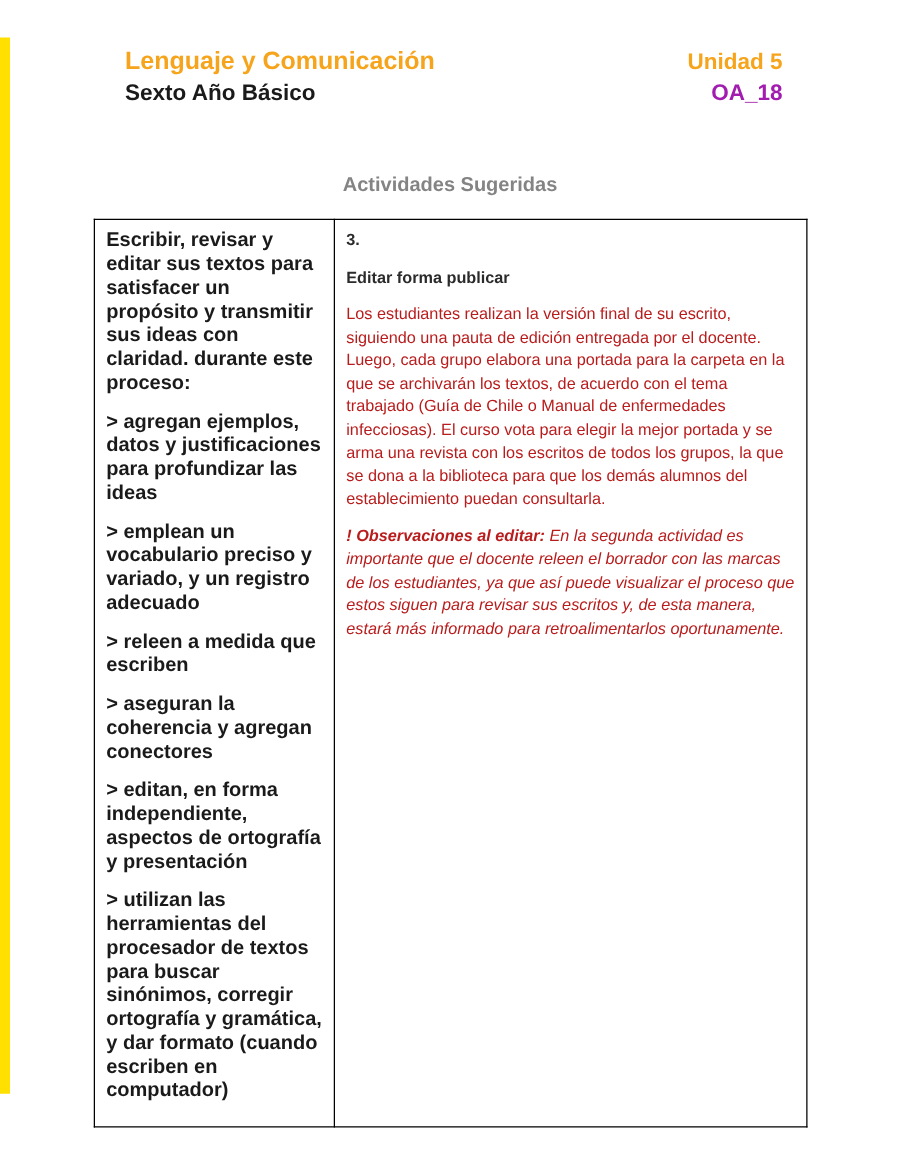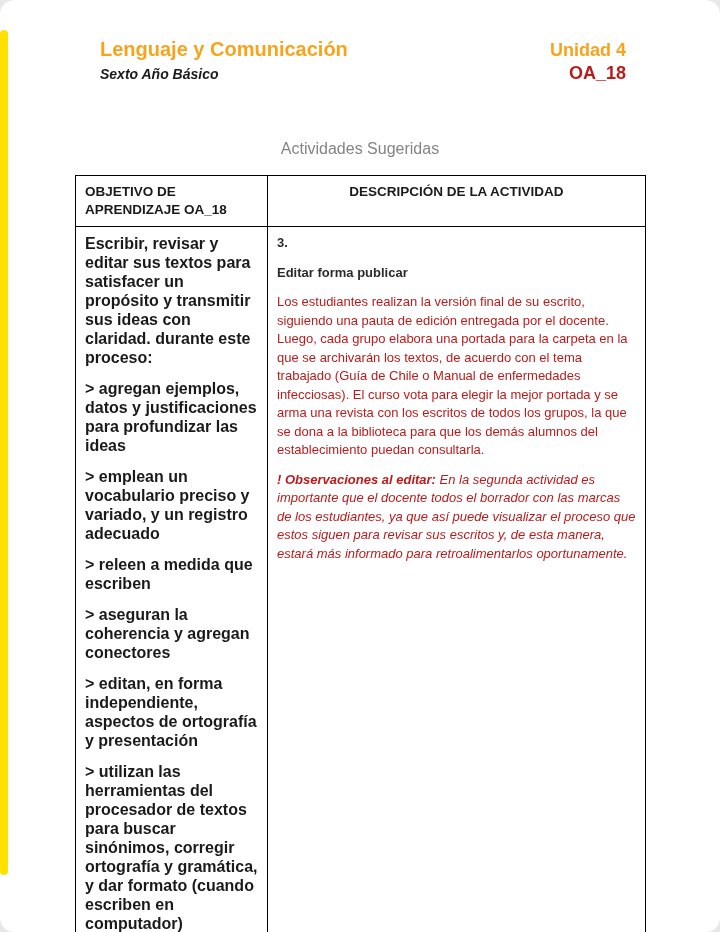--- a/index.html
+++ b/index.html
@@ -1,15 +1,15 @@
 <!DOCTYPE html>
 <html><head>
 <meta charset="utf-8">
 <style>
-  * { margin: 0; padding: 0; box-sizing: border-box; border-radius: 14px; }
+  * { margin: 0; padding: 0; box-sizing: border-box; }
   html, body { background: #e8e8e8; }
   body { font-family: "Liberation Sans", sans-serif; }
 
   .page {
     position: relative;
     width: 720px;
     height: 932px;
     background: #ffffff;
     margin: 0 auto;
     overflow: hidden;
@@ -30,31 +30,31 @@
     right: 94px;
     top: 36px;
   }
   .header-row {
     display: flex;
     justify-content: space-between;
     align-items: baseline;
   }
   .doc-title   { color: #F7A41D; font-weight: bold; font-size: 20px; line-height: 26px; }
   .doc-unit    { color: #F7A41D; font-weight: bold; font-size: 18px; }
-  .doc-subtitle{ color: #1a1a1a; font-weight: bold; font-size: 14px; line-height: 25px; font-style: italic; }
-  .doc-oa      { color: #b91c1c; font-weight: bold; font-size: 18px; }
+  .doc-subtitle{ color: #1a1a1a; font-weight: bold; font-size: 18px; line-height: 25px; }
+  .doc-oa      { color: #a21caf; font-weight: bold; font-size: 18px; }
 
   .section-title {
     position: absolute;
     top: 140px;
     left: 0;
     width: 720px;
     text-align: center;
     color: #848484;
-    font-weight: normal;
+    font-weight: bold;
     font-size: 16px;
   }
 
   table.doc-table {
     position: absolute;
     left: 75px;
     top: 175px;
     width: 570px;
     border-collapse: collapse;
     table-layout: fixed;
@@ -105,53 +105,45 @@
 </head>
 <body>
 
 <div class="page">
 
   <div class="edge-stripe"></div>
 
   <div class="header">
     <div class="header-row">
       <span class="doc-title">Lenguaje y Comunicación</span>
-      <span class="doc-unit">Unidad 4</span>
+      <span class="doc-unit">Unidad 5</span>
     </div>
     <div class="header-row">
       <span class="doc-subtitle">Sexto Año Básico</span>
       <span class="doc-oa">OA_18</span>
     </div>
   </div>
 
   <div class="section-title">Actividades Sugeridas</div>
 
   <table class="doc-table">
     <tbody>
-      <tr class="th-row">
-        <td class="c1">
-          <div class="c1-head">OBJETIVO DE APRENDIZAJE OA_18</div>
-        </td>
-        <td class="c2">
-          <div class="c2-head">DESCRIPCIÓN DE LA ACTIVIDAD</div>
-        </td>
-      </tr>
       <tr class="body-row">
         <td class="c1 obj-cell">
           <p>Escribir, revisar y editar sus textos para satisfacer un propósito y transmitir sus ideas con claridad. durante este proceso:</p>
           <p>&gt; agregan ejemplos, datos y justificaciones para profundizar las ideas</p>
           <p>&gt; emplean un vocabulario preciso y variado, y un registro adecuado</p>
           <p>&gt; releen a medida que escriben</p>
           <p>&gt; aseguran la coherencia y agregan conectores</p>
           <p>&gt; editan, en forma independiente, aspectos de ortografía y presentación</p>
           <p>&gt; utilizan las herramientas del procesador de textos para buscar sinónimos, corregir ortografía y gramática, y dar formato (cuando escriben en computador)</p>
         </td>
         <td class="c2 act-cell">
           <p class="bold">3.</p>
           <p class="bold">Editar forma publicar</p>
           <p>Los estudiantes realizan la versión final de su escrito, siguiendo una pauta de edición entregada por el docente. Luego, cada grupo elabora una portada para la carpeta en la que se archivarán los textos, de acuerdo con el tema trabajado (Guía de Chile o Manual de enfermedades infecciosas). El curso vota para elegir la mejor portada y se arma una revista con los escritos de todos los grupos, la que se dona a la biblioteca para que los demás alumnos del establecimiento puedan consultarla.</p>
-          <p class="note"><span class="note-label">! Observaciones al editar:</span> <span>En la segunda actividad es importante que el docente todos el borrador con las marcas de los estudiantes, ya que así puede visualizar el proceso que estos siguen para revisar sus escritos y, de esta manera, estará más informado para retroalimentarlos oportunamente.</span></p>
+          <p class="note"><span class="note-label">! Observaciones al editar:</span> <span>En la segunda actividad es importante que el docente releen el borrador con las marcas de los estudiantes, ya que así puede visualizar el proceso que estos siguen para revisar sus escritos y, de esta manera, estará más informado para retroalimentarlos oportunamente.</span></p>
         </td>
       </tr>
     </tbody>
   </table>
 
 </div>
 
 </body></html>

